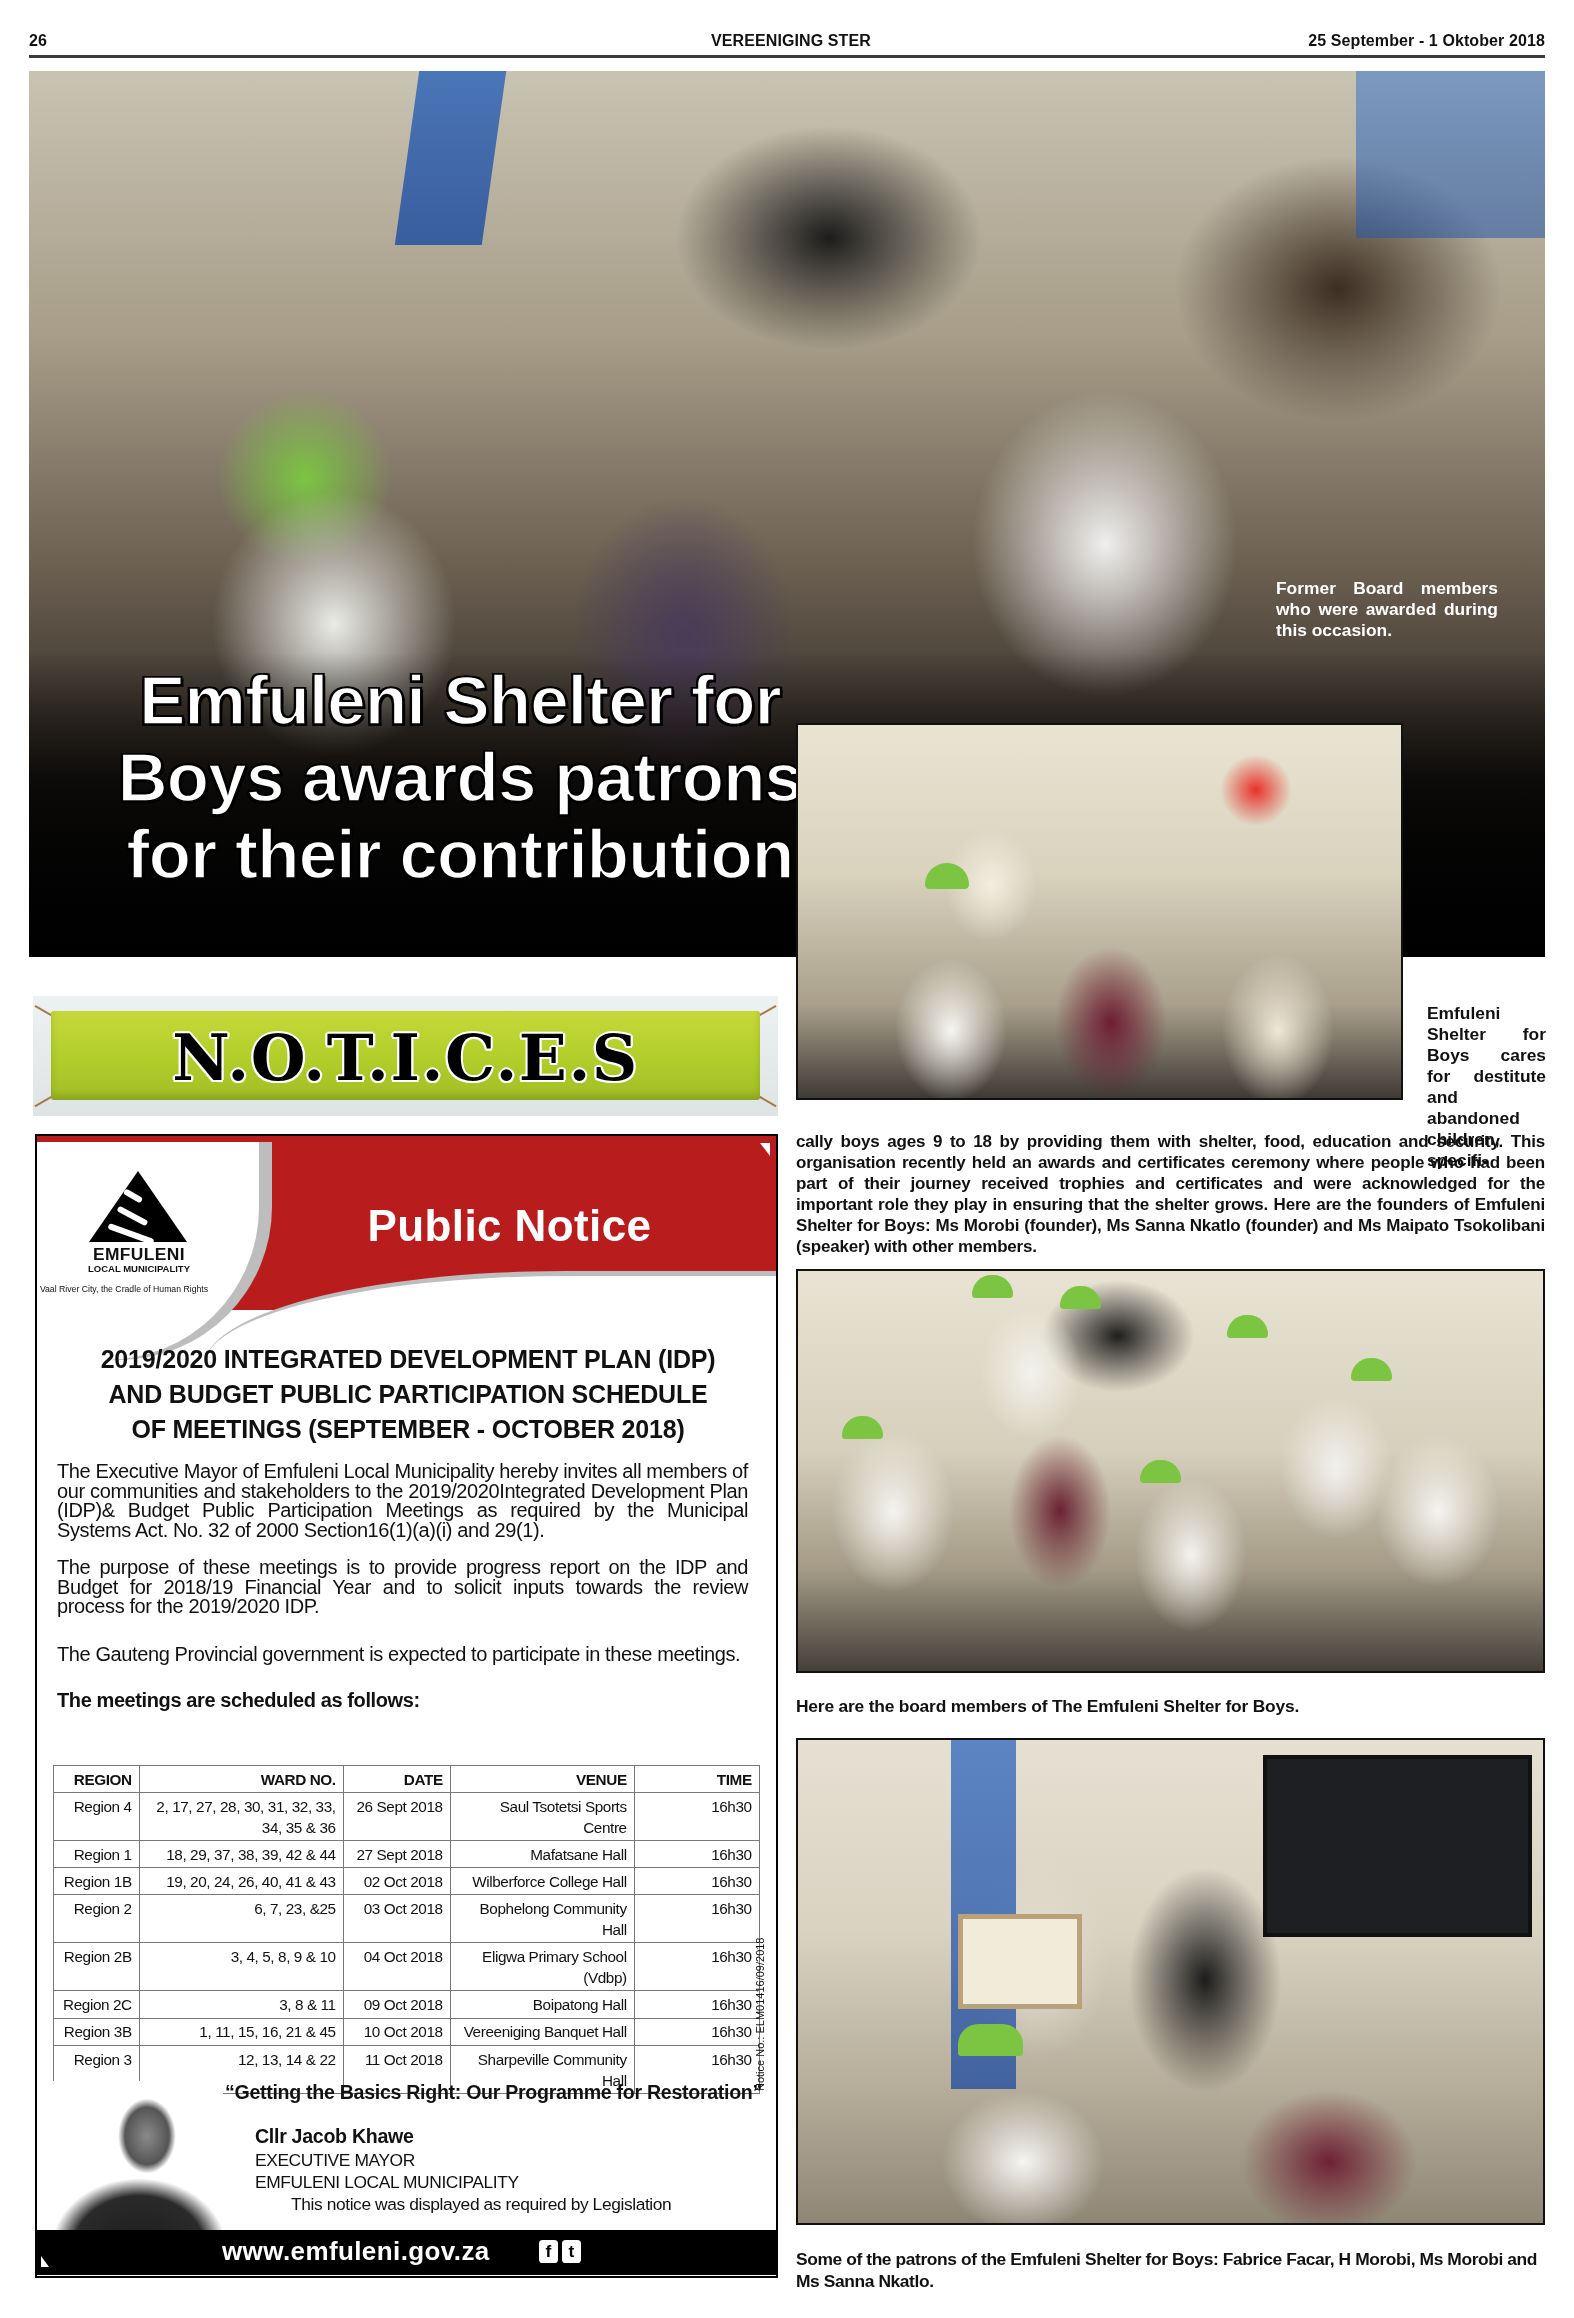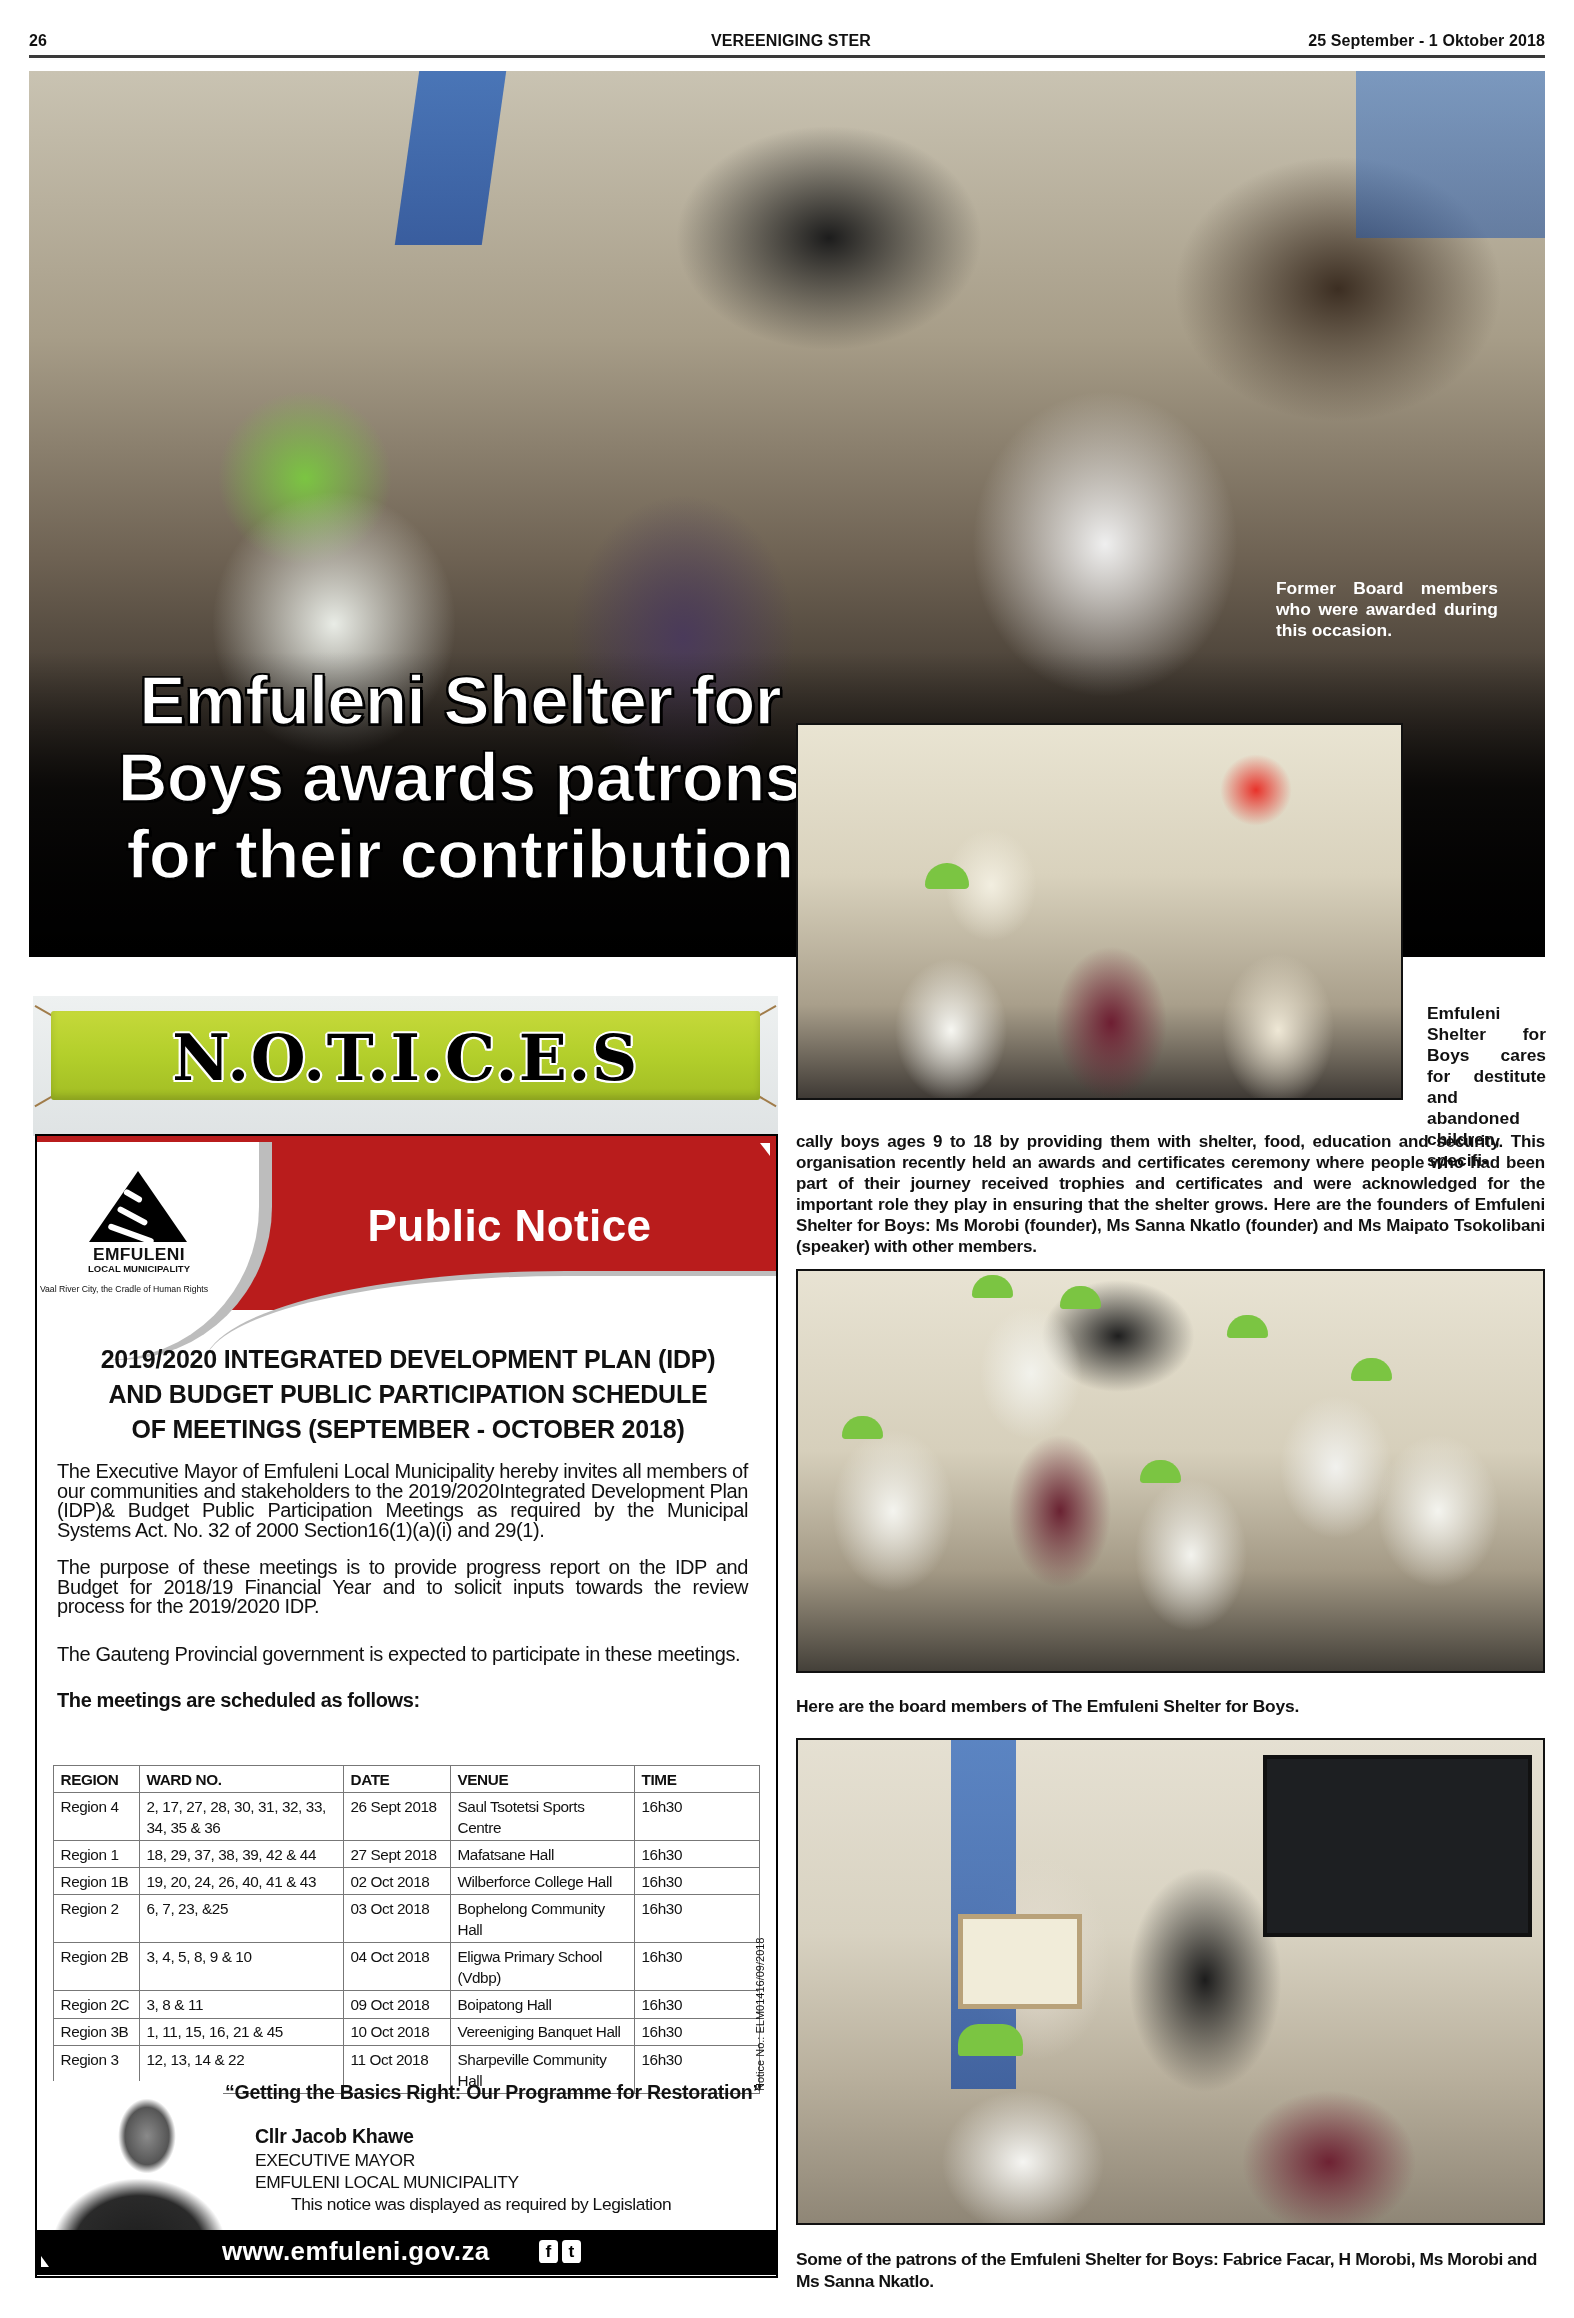--- a/index.html
+++ b/index.html
@@ -41,21 +41,21 @@
       radial-gradient(ellipse 80px 109px at 480px 305px, #efe8d6 0%, rgba(239,232,214,0) 70%),
       radial-gradient(ellipse 51px 51px at 458px 65px, #e8322a 0%, rgba(232,50,42,0) 70%),
       linear-gradient(180deg, #e9e4d2 0%, #d9d2bd 40%, #a99f8b 75%, #3f3a35 100%); }
   .photo2 .cap { position: absolute; width: 44px; height: 26px; border-radius: 22px 22px 4.4px 4.4px; background: #7bc542; }
 
   
   .sidecol { left: 1427px; top: 1003px; width: 119px; font-weight: bold; font-size: 17.4px; line-height: 21px; text-align: justify; font-family: "Liberation Sans", sans-serif; }
   .bodytext { left: 796px; top: 1131px; width: 749px; font-weight: bold; font-size: 17px; line-height: 21px; text-align: justify; letter-spacing: -0.2px; }
 
   
-  .banner { left: 33px; top: 996px; width: 745px; height: 140px; background: linear-gradient(180deg,#eef1f1,#dfe3e4); }
+  .banner { left: 33px; top: 996px; width: 745px; height: 120px; background: linear-gradient(180deg,#eef1f1,#dfe3e4); }
   .banner-cloth { position: absolute; left: 18px; top: 14.5px; width: 709px; height: 89px; background: linear-gradient(180deg,#c5d93a 0%,#b3cf2b 50%,#a2bd24 100%); border-radius: 2.9px; box-shadow: inset 0 -4.4px 7.3px rgba(0,0,0,.15); }
   .banner-text { position: absolute; left: 0; top: 11.6px; width: 100%; text-align: center; font-family: "DejaVu Serif", serif; font-weight: bold; font-size: 63px; line-height: 73px; color: #000; letter-spacing: 1.5px;
     text-shadow: 2.2px 0 0 #fff, -2.2px 0 0 #fff, 0 2.2px 0 #fff, 0 -2.2px 0 #fff, 1.5px 1.5px 0 #fff, -1.5px -1.5px 0 #fff, 1.5px -1.5px 0 #fff, -1.5px 1.5px 0 #fff; }
   .rope { position: absolute; width: 29px; height: 2.2px; background: #a07c4a; }
 
   
   .notice { left: 35px; top: 1134px; width: 743px; height: 1144px; border: 2.2px solid #000; background: #fff; overflow: hidden; }
   .notice-head { position: absolute; left: 0; top: 0; width: 100%; height: 174px; background: #b91c1c; }
   .notice-logo-panel { position: absolute; left: 0; top: 5.8px; width: 222px; height: 218px; background: #fff; border-radius: 0 0 153px 0; box-shadow: 13px 0 0 #bdbdbd; }
   .logo-tri { position: absolute; left: 52px; top: 29px; width: 0; height: 0; border-left: 49px solid transparent; border-right: 49px solid transparent; border-bottom: 71px solid #000; }
@@ -65,21 +65,21 @@
   .logo-tag { position: absolute; left: 2.9px; top: 142px; width: 211px; font-size: 8.7px; }
   .notice-title { position: absolute; left: 269px; top: 65px; width: 407px; text-align: center; color: #fff; font-weight: bold; font-size: 44px; letter-spacing: 0.4px; }
   .notice-curve { position: absolute; left: 167px; top: 135px; width: 603px; height: 95px; background: #fff; border-radius: 60% 0 0 0 / 100% 0 0 0; border-top: 5.8px solid #bdbdbd; }
   .corner-tri { position: absolute; width: 0; height: 0; }
 
   .idp-title { position: absolute; left: 14.5px; top: 206px; width: 713px; text-align: center; font-weight: bold; font-size: 25px; line-height: 35px; letter-spacing: -0.2px; }
   .ntext { position: absolute; left: 20px; width: 691px; font-size: 20px; line-height: 19.6px; text-align: justify; letter-spacing: -0.4px; }
   .ntext.b { font-weight: bold; }
 
   table.sched { position: absolute; left: 16px; top: 629px; width: 707px; border-collapse: collapse; font-size: 15.3px; letter-spacing: -0.4px; }
-  table.sched th, table.sched td { border: 1.5px solid #777; padding: 2.9px 7.3px 2.2px 6.5px; text-align: left; vertical-align: top; line-height: 21px; }
+  table.sched th, table.sched td { border: 1.5px solid #777; padding: 2.9px 7.3px 2.2px 6.5px; text-align: right; vertical-align: top; line-height: 21px; }
   table.sched th { font-weight: bold; }
   .notice-no { position: absolute; left: 716px; top: 756px; width: 14.5px; height: 204px; }
   .notice-no span { position: absolute; left: -95px; top: 91px; width: 204px; transform: rotate(-90deg); font-size: 11px; white-space: nowrap; }
 
   .mayor-photo { position: absolute; left: 14.5px; top: 945px; width: 171px; height: 171px;
     background:
       radial-gradient(ellipse 40px 52px at 95px 55px, #8a8a8a 0%, #555 55%, rgba(80,80,80,0) 72%),
       radial-gradient(ellipse 109px 87px at 87px 167px, #1d1d1d 0%, #2a2a2a 60%, rgba(40,40,40,0) 80%),
       #ffffff; }
   .mayor-quote { position: absolute; left: 180px; top: 945px; width: 553px; text-align: center; font-weight: bold; font-size: 19.6px; letter-spacing: -0.3px; }

